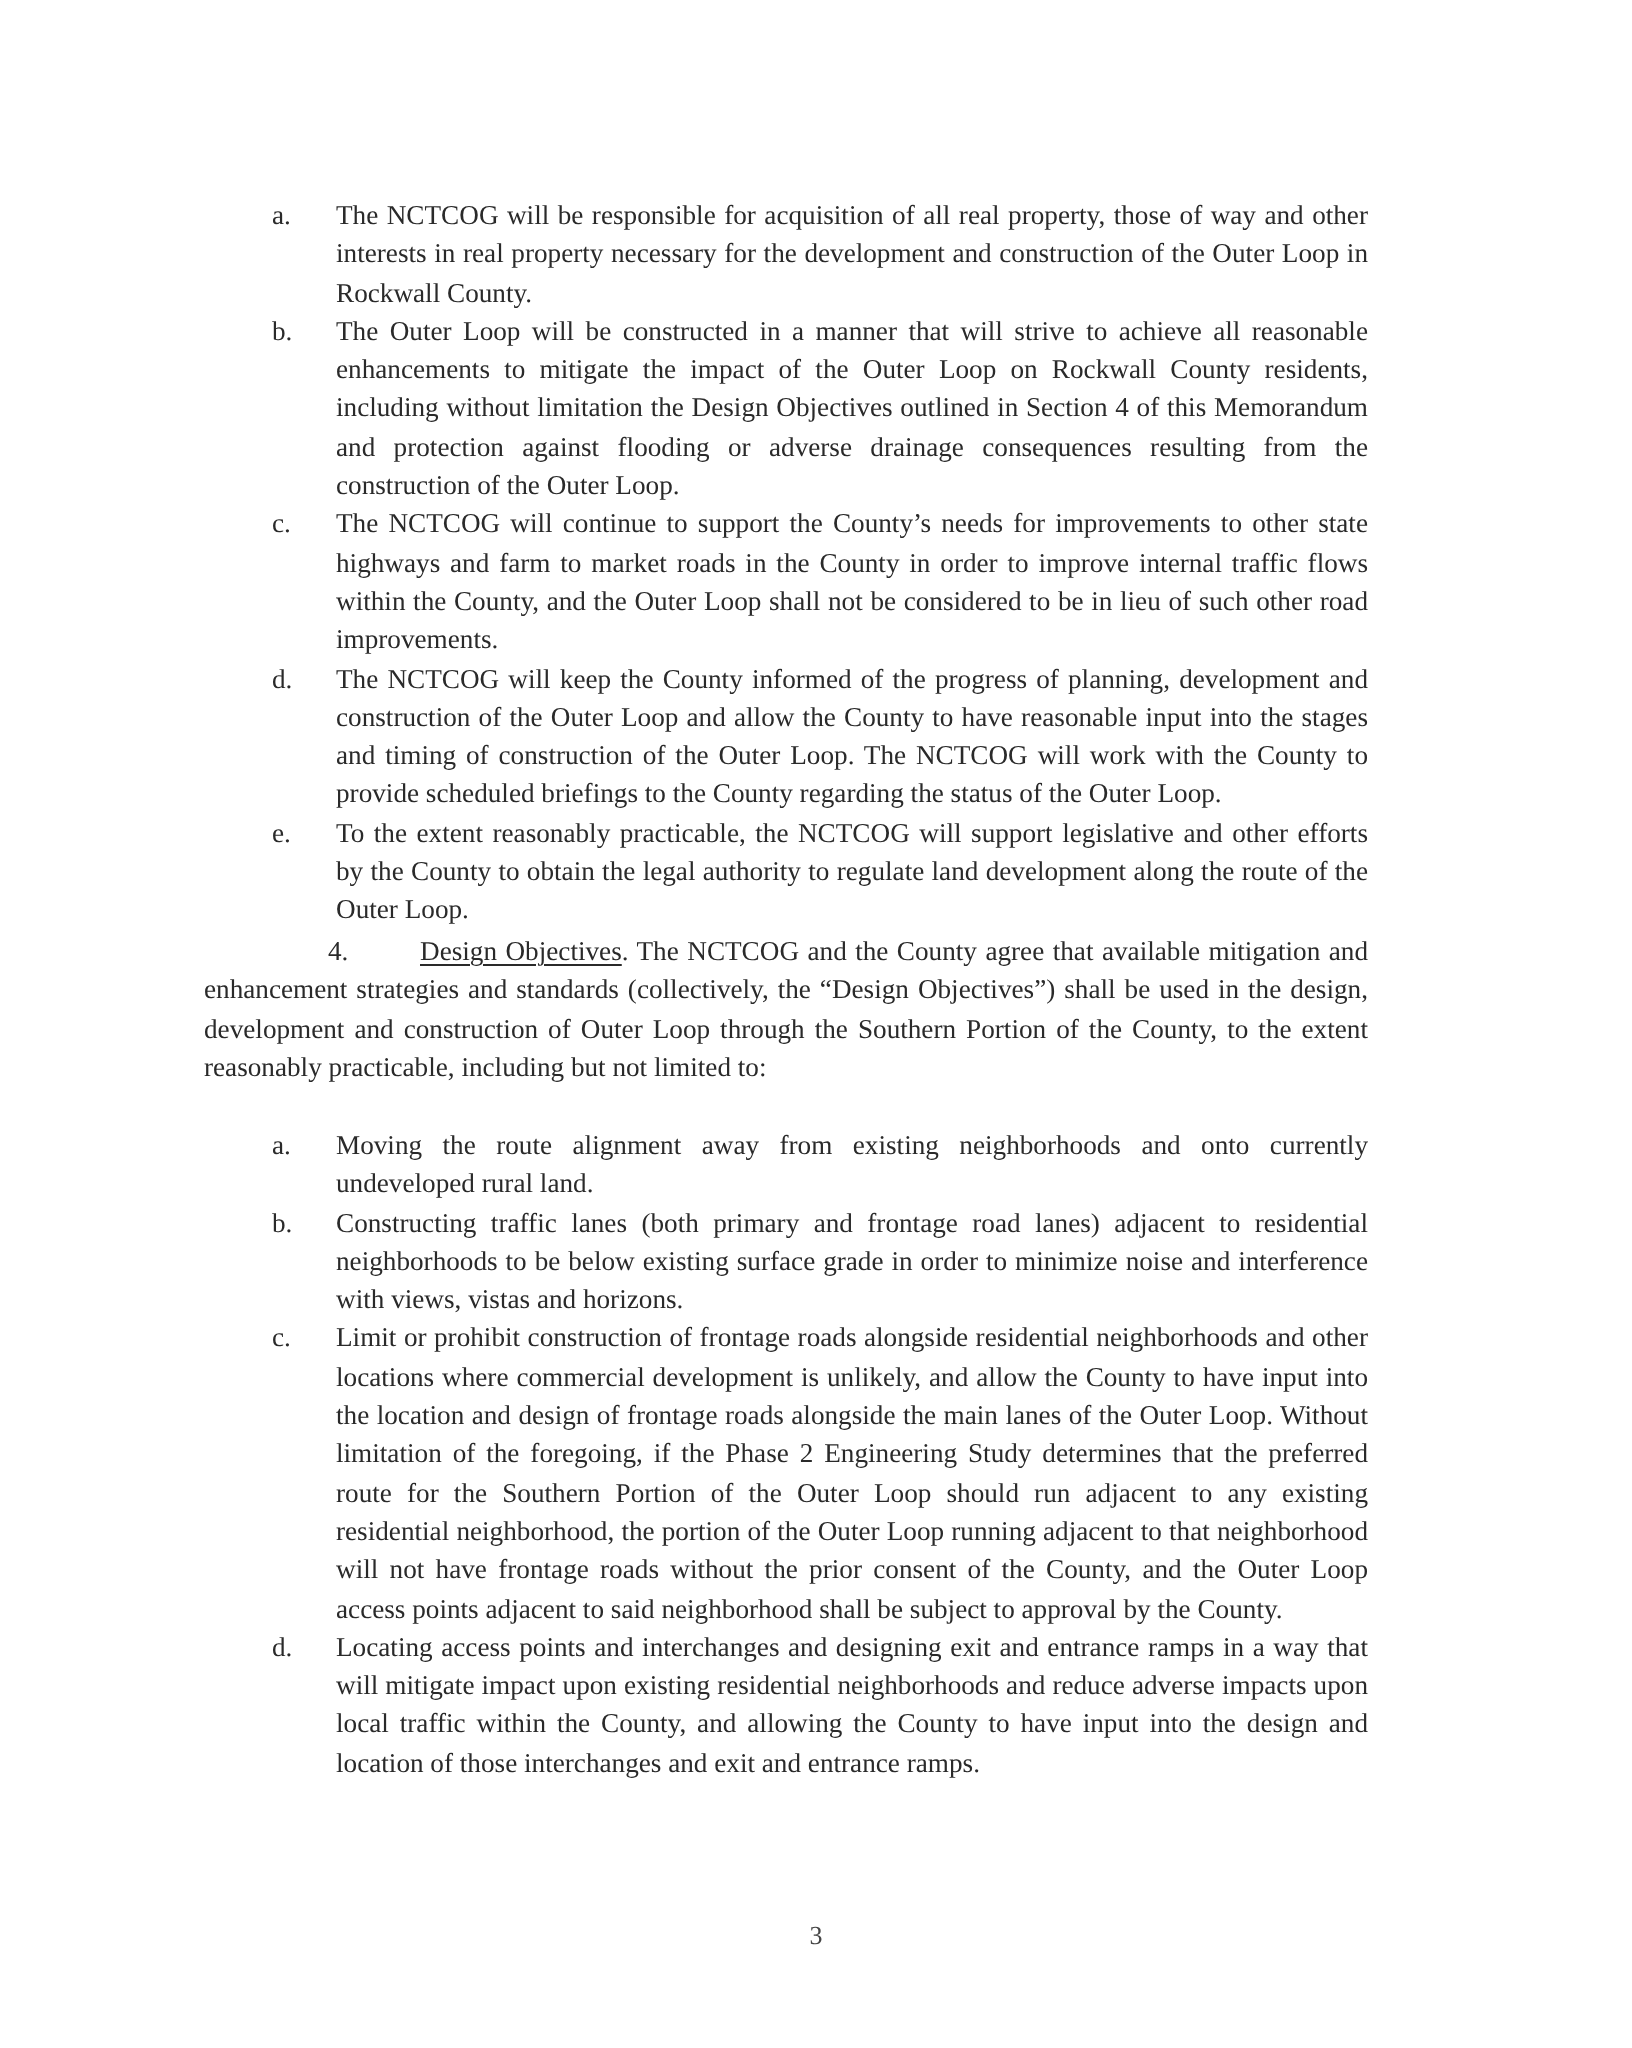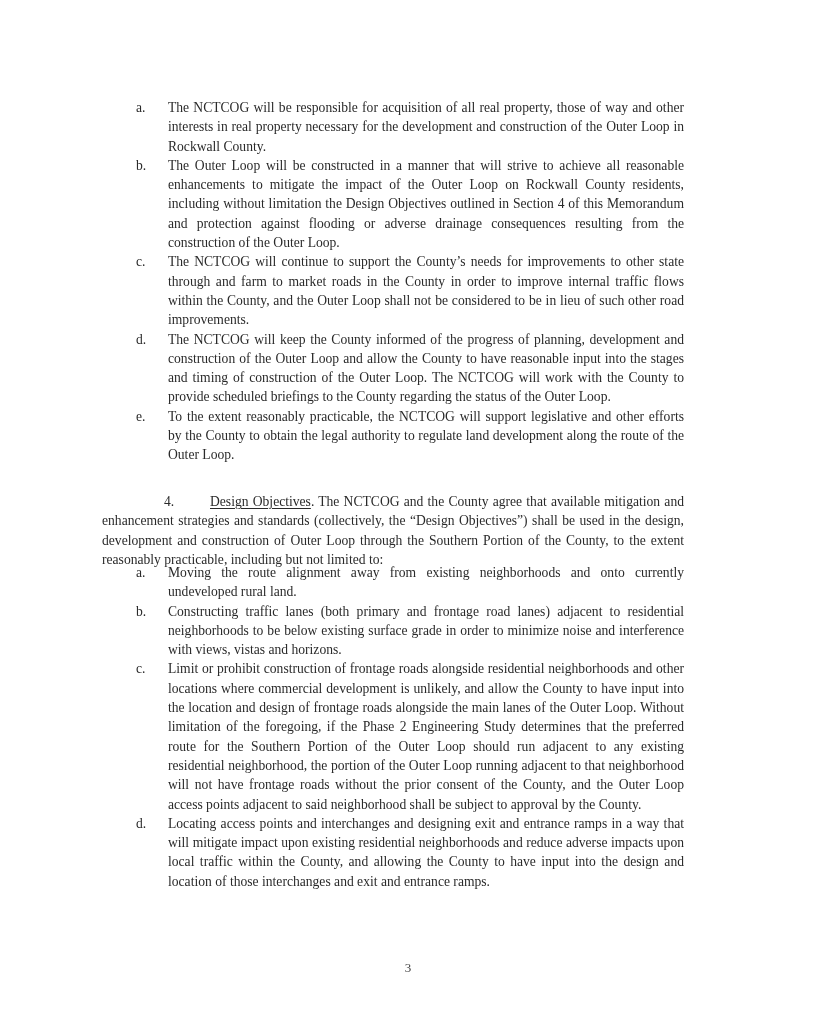--- a/index.html
+++ b/index.html
@@ -19,21 +19,21 @@
     font-size: 13.6px;
     line-height: 19.3px;
   }
   .item { display: flex; align-items: flex-start; margin: 0; }
   .marker { width: 32px; flex: 0 0 32px; }
   .text { flex: 1; text-align: justify; }
   #list1 { top: 98px; }
   .section {
     position: absolute;
     left: 102px;
-    top: 492px;
+    top: 466px;
     width: 582px;
     font-size: 13.6px;
     line-height: 19.3px;
     text-align: justify;
   }
   .section .num { display: inline-block; margin-left: 62px; width: 46px; }
   .section .heading { text-decoration: underline; text-decoration-thickness: 1px; text-underline-offset: 2px; }
   #list2 { top: 563px; }
   .page-number {
     position: absolute;
@@ -53,21 +53,21 @@
     <p class="item">
       <span class="marker">a.</span>
       <span class="text">The NCTCOG will be responsible for acquisition of all real property, those of way and other interests in real property necessary for the development and construction of the Outer Loop in Rockwall County.</span>
     </p>
     <p class="item">
       <span class="marker">b.</span>
       <span class="text">The Outer Loop will be constructed in a manner that will strive to achieve all reasonable enhancements to mitigate the impact of the Outer Loop on Rockwall County residents, including without limitation the Design Objectives outlined in Section 4 of this Memorandum and protection against flooding or adverse drainage consequences resulting from the construction of the Outer Loop.</span>
     </p>
     <p class="item">
       <span class="marker">c.</span>
-      <span class="text">The NCTCOG will continue to support the County’s needs for improvements to other state through and farm to market roads in the County in order to improve internal traffic flows within the County, and the Outer Loop shall not be considered to be in lieu of such other road improvements.</span>
+      <span class="text">The NCTCOG will continue to support the County’s needs for improvements to other state highways and farm to market roads in the County in order to improve internal traffic flows within the County, and the Outer Loop shall not be considered to be in lieu of such other road improvements.</span>
     </p>
     <p class="item">
       <span class="marker">d.</span>
       <span class="text">The NCTCOG will keep the County informed of the progress of planning, development and construction of the Outer Loop and allow the County to have reasonable input into the stages and timing of construction of the Outer Loop. The NCTCOG will work with the County to provide scheduled briefings to the County regarding the status of the Outer Loop.</span>
     </p>
     <p class="item">
       <span class="marker">e.</span>
       <span class="text">To the extent reasonably practicable, the NCTCOG will support legislative and other efforts by the County to obtain the legal authority to regulate land development along the route of the Outer Loop.</span>
     </p>
   </div>

